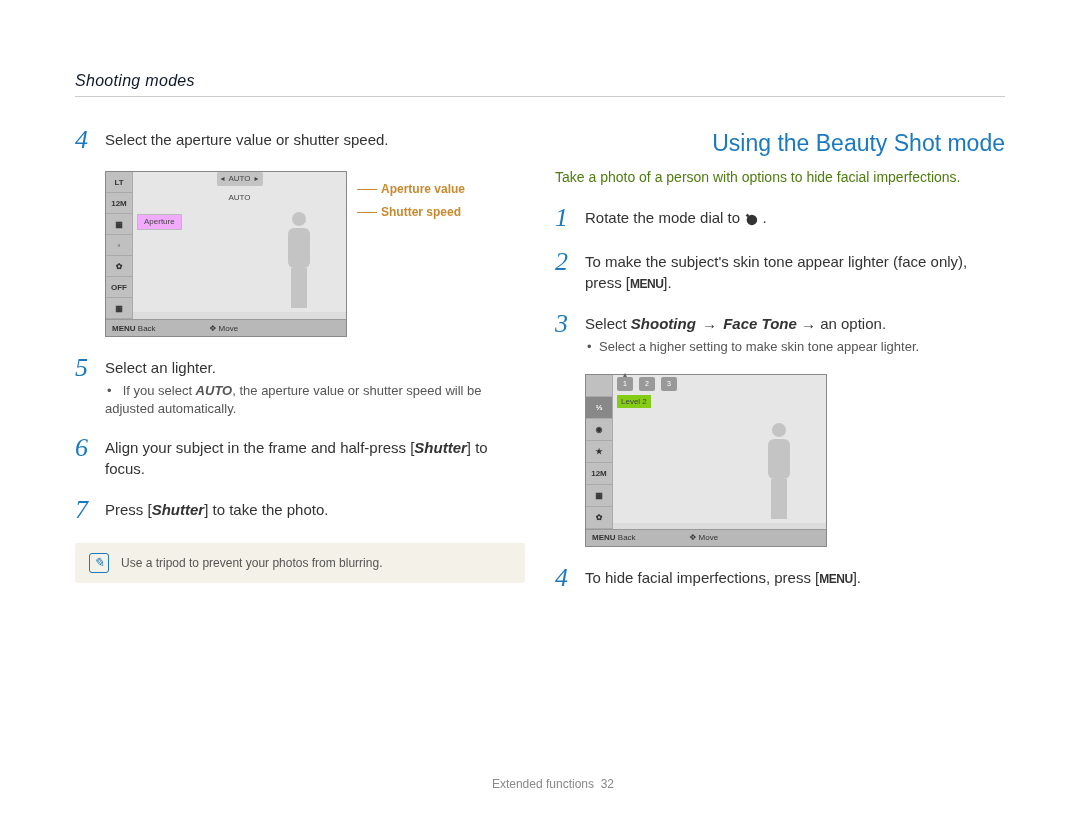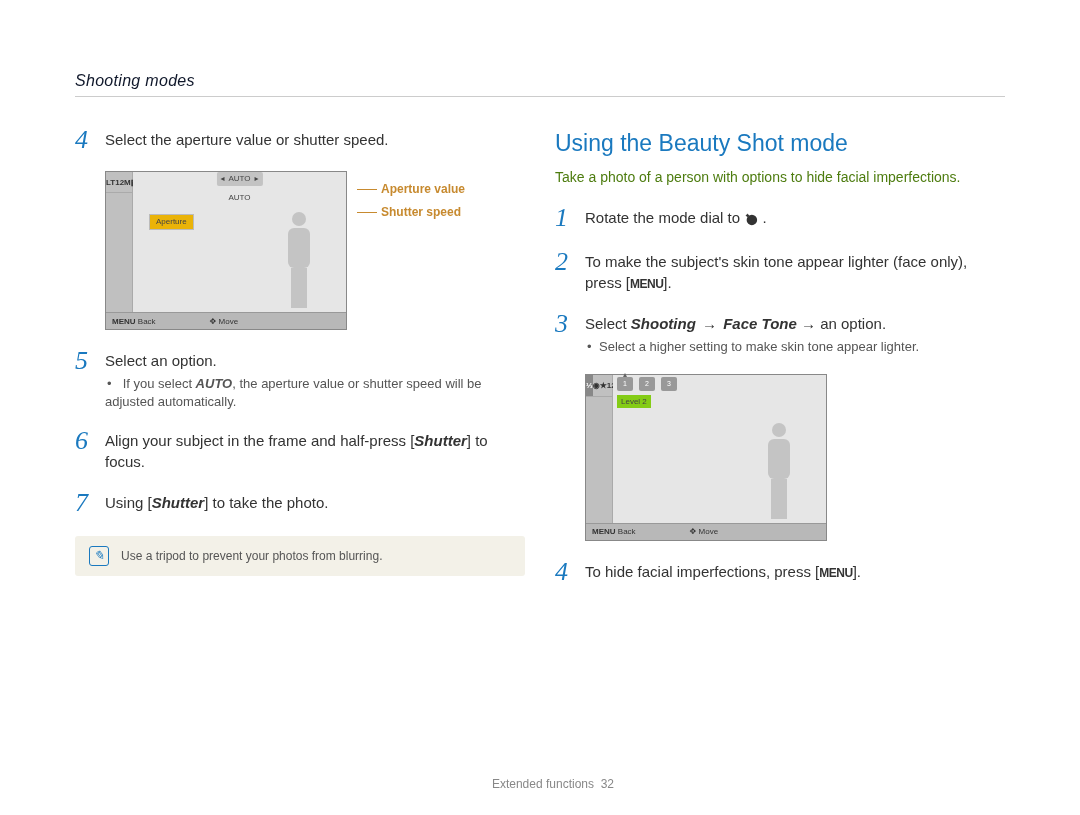--- a/index.html
+++ b/index.html
@@ -71,20 +71,21 @@
     font-size: 13px;
     color: #555;
     line-height: 1.35;
   }
   .bold { font-weight: bold; font-style: italic; }
   .section-title {
     color: #1a79bf;
     font-size: 23px;
     font-weight: normal;
     margin: 0 0 8px 0;
+    text-align: right;
   }
   .subtitle {
     font-size: 14px;
     color: #4d7c0f;
     margin-bottom: 18px;
   }
   .note-box {
     background: #f3f1e8;
     border-radius: 3px;
     padding: 10px 14px;
@@ -127,20 +128,21 @@
     border: 1px solid #888;
     background: #dcdcdc;
     font-size: 10px;
     color: #444;
     position: relative;
   }
   .lcd-sidebar {
     width: 26px;
     background: #c0c0c0;
     display: flex;
+    flex-direction: column;
     border-right: 1px solid #aaa;
   }
   .lcd-sidebar .cell {
     height: 20px;
     border-bottom: 1px solid #aaa;
     display: flex;
     align-items: center;
     justify-content: center;
     font-size: 8px;
     font-weight: bold;
@@ -172,22 +174,22 @@
     position: absolute;
     top: 20px;
     left: 50%;
     transform: translateX(-50%);
     font-size: 8px;
     color: #444;
   }
   .lcd-aperture-label {
     position: absolute;
     top: 42px;
-    left: 16px;
-    background: #eab308;
+    left: 4px;
+    background: #f0abfc;
     border: 1px solid #bbb;
     padding: 1px 6px;
     font-size: 8px;
   }
   .silhouette {
     position: absolute;
     right: 22px;
     bottom: 0;
     width: 50px;
     height: 100px;
@@ -319,40 +321,40 @@
           <div class="callout">
               <span class="line"></span>
               <span>Shutter speed</span>
             </div>
         </div>
       </div>
 
       <div class="step">
         <div class="step-num">5</div>
         <div class="step-body">
-          <span>Select an option.</span>
+          <span>Select an lighter.</span>
           <ul class="bullet-list">
             <li>
               <span>If you select </span><span class="bold">AUTO</span><span>, the aperture value or shutter speed will be adjusted automatically.</span>
             </li>
           </ul>
         </div>
       </div>
 
       <div class="step">
         <div class="step-num">6</div>
         <div class="step-body">
           <span>Align your subject in the frame and half-press [</span><span class="bold">Shutter</span><span>] to focus.</span>
         </div>
       </div>
 
       <div class="step">
         <div class="step-num">7</div>
         <div class="step-body">
-          <span>Using [</span><span class="bold">Shutter</span><span>] to take the photo.</span>
+          <span>Press [</span><span class="bold">Shutter</span><span>] to take the photo.</span>
         </div>
       </div>
 
       <div class="note-box">
         <div class="note-icon">✎</div>
         <div>Use a tripod to prevent your photos from blurring.</div>
       </div>
     </div>
 
     <div class="col">

